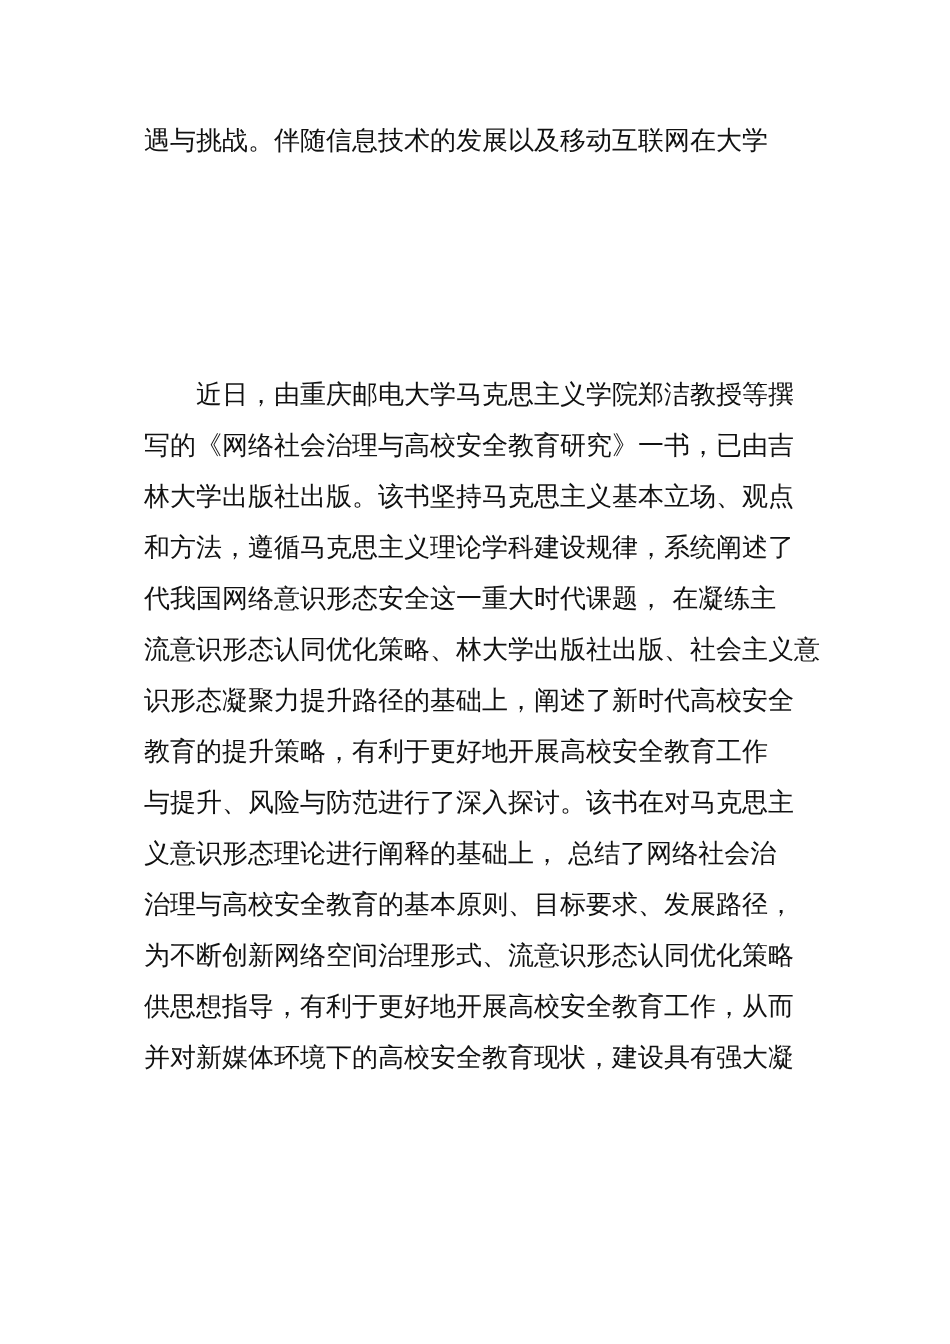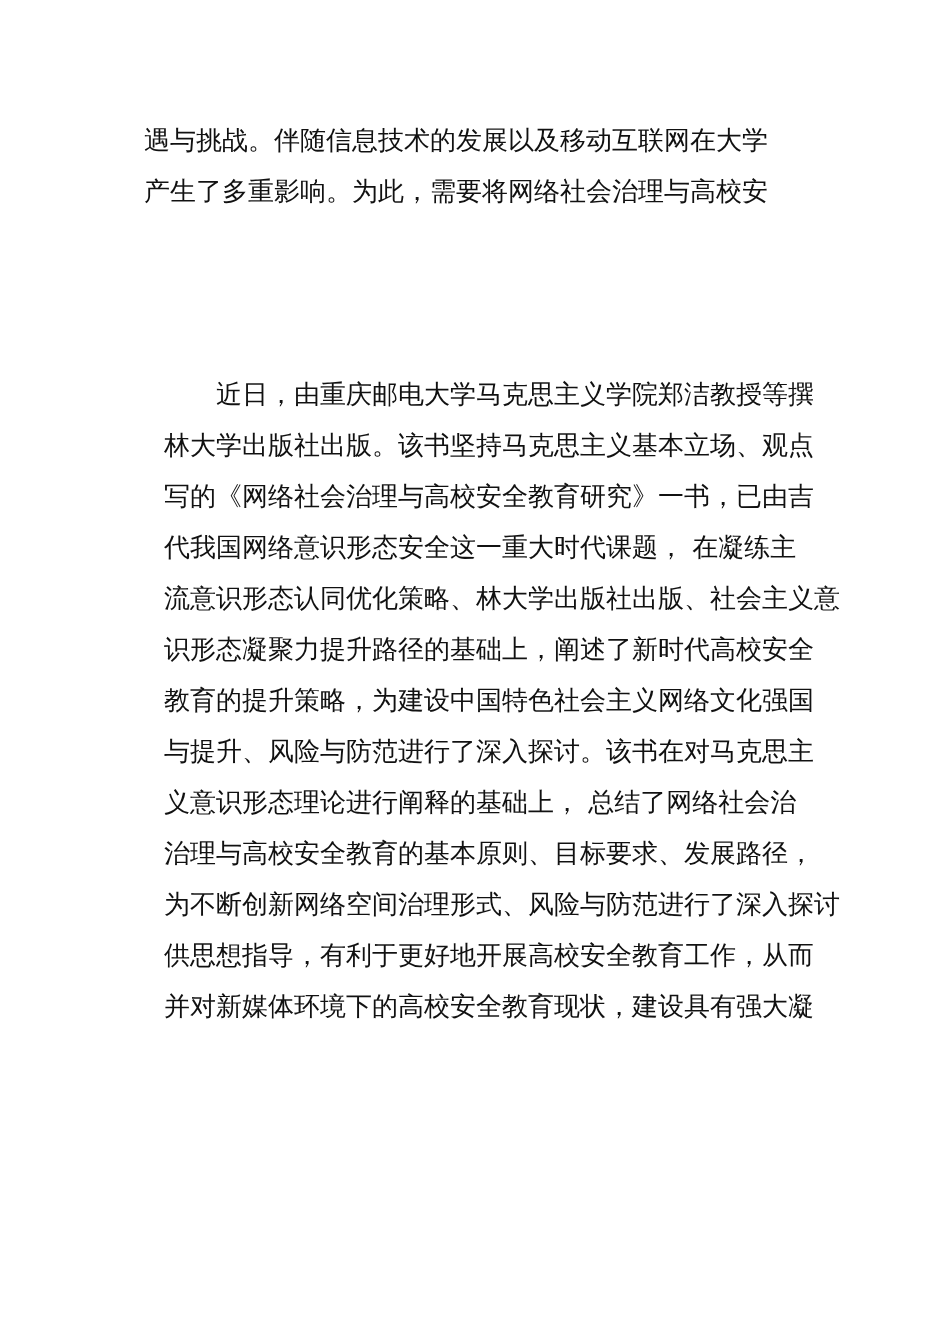--- a/index.html
+++ b/index.html
@@ -29,41 +29,41 @@
     }
     .line {
       display: block;
       height: 51px;
       line-height: 51px;
       font-size: 26px;
       white-space: nowrap;
       letter-spacing: 0px;
     }
     #para-1 { top: 115px; }
-    #para-2 { top: 369px; margin-left: 20px; }
+    #para-2 { top: 369px; }
   </style>
 </head>
 <body>
 
 <div class="page">
 
   <div class="para" id="para-1">
     <span class="line">遇与挑战。伴随信息技术的发展以及移动互联网在大学</span>
-    <span class="line">产生了多重影响。为此，需要将网络社会治理与高校安</span>
   </div>
 
   <div class="para" id="para-2">
     <span class="line">　　近日，由重庆邮电大学马克思主义学院郑洁教授等撰</span>
+    <span class="line">写的《网络社会治理与高校安全教育研究》一书，已由吉</span>
     <span class="line">林大学出版社出版。该书坚持马克思主义基本立场、观点</span>
-    <span class="line">写的《网络社会治理与高校安全教育研究》一书，已由吉</span>
+    <span class="line">和方法，遵循马克思主义理论学科建设规律，系统阐述了</span>
     <span class="line">代我国网络意识形态安全这一重大时代课题， 在凝练主</span>
     <span class="line">流意识形态认同优化策略、林大学出版社出版、社会主义意</span>
     <span class="line">识形态凝聚力提升路径的基础上，阐述了新时代高校安全</span>
-    <span class="line">教育的提升策略，为建设中国特色社会主义网络文化强国</span>
+    <span class="line">教育的提升策略，有利于更好地开展高校安全教育工作</span>
     <span class="line">与提升、风险与防范进行了深入探讨。该书在对马克思主</span>
     <span class="line">义意识形态理论进行阐释的基础上， 总结了网络社会治</span>
     <span class="line">治理与高校安全教育的基本原则、目标要求、发展路径，</span>
-    <span class="line">为不断创新网络空间治理形式、风险与防范进行了深入探讨</span>
+    <span class="line">为不断创新网络空间治理形式、流意识形态认同优化策略</span>
     <span class="line">供思想指导，有利于更好地开展高校安全教育工作，从而</span>
     <span class="line">并对新媒体环境下的高校安全教育现状，建设具有强大凝</span>
   </div>
 
 </div>
 
 </body></html>

